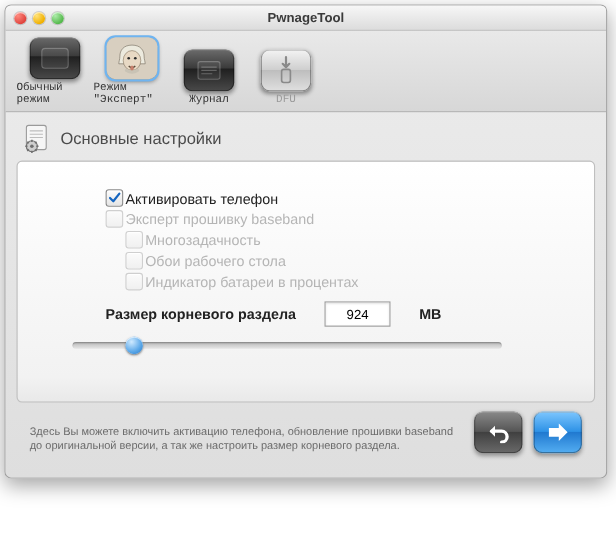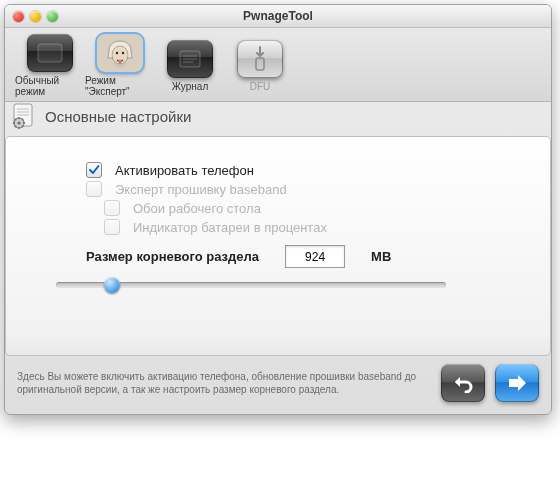--- a/index.html
+++ b/index.html
@@ -49,24 +49,25 @@
     position: absolute;
     left: 0; right: 0;
     text-align: center;
     font-size: 12px;
     color: #3a3a3a;
     pointer-events: none;
   }
 
   .toolbar {
     display: flex;
-    align-items: center;
+    align-items: flex-end;
     padding: 6px 10px 4px 10px;
     background: linear-gradient(#e9e9e9, #d7d7d7);
     border-bottom: 1px solid #b3b3b3;
+    font-family: Liberation Mono, monospace;
   }
   .tb-item {
     display: flex;
     flex-direction: column;
     align-items: center;
     width: 70px;
     font-size: 10px;
     color: #333;
     cursor: default;
   }
@@ -87,20 +88,21 @@
     background: linear-gradient(#f4f4f4, #cfcfcf 48%, #bdbdbd 49%, #e0e0e0);
   }
   .einstein {
     border-radius: 8px;
     box-shadow: 0 0 0 2px #6fb4f0, inset 0 0 0 1px rgba(0,0,0,0.2), 0 2px 4px rgba(0,0,0,0.4);
     background: linear-gradient(#e0d8c8, #c9bfa9);
   }
   .einstein svg { display:block; }
 
   .content {
+    margin: 10px;
     padding: 0;
   }
   .section-header {
     display: flex;
     align-items: center;
     gap: 8px;
     padding: 0 4px 6px 4px;
   }
   .section-icon {
     width: 28px; height: 28px;
@@ -117,21 +119,21 @@
     border-radius: 5px;
     box-shadow: inset 0 1px 0 #fff;
     padding: 22px 40px 30px 80px;
     min-height: 220px;
     box-sizing: border-box;
   }
 
   .check-row {
     display: flex;
     align-items: center;
-    gap: 13px;
+    gap: 2px;
     font-size: 13px;
     margin: 3px 0;
     color: #222;
   }
   .check-row.indent { margin-left: 18px; }
   .check-row.disabled { color: #b5b5b5; }
   .heading-row {
     font-size: 13px;
     font-weight: 600;
     color: #222;
@@ -184,21 +186,21 @@
     position: absolute;
     top: -5px;
     width: 16px; height: 16px;
     border-radius: 50%;
     background: radial-gradient(circle at 35% 30%, #cfeaff, #58a6e8 60%, #2f77c0);
     box-shadow: 0 1px 2px rgba(0,0,0,0.5), inset 0 1px 0 rgba(255,255,255,0.6);
   }
 
   .footer {
     display: flex;
-    align-items: center;
+    align-items: flex-end;
     padding: 8px 12px 12px 12px;
     gap: 10px;
   }
   .hint {
     flex: 1;
     font-size: 10px;
     line-height: 1.3;
     color: #6b6b6b;
   }
   .nav-btn {
@@ -315,20 +317,24 @@
       </div>
 
       <div class="check-row disabled">
         <span class="aqua-check disabled"></span>
         <span>Эксперт прошивку baseband</span>
       </div>
 
 
       <div class="check-row indent disabled">
         <span class="aqua-check disabled"></span>
+        <span>Многозадачность</span>
+      </div>
+      <div class="check-row indent disabled">
+        <span class="aqua-check disabled"></span>
         <span>Обои рабочего стола</span>
       </div>
       <div class="check-row indent disabled">
         <span class="aqua-check disabled"></span>
         <span>Индикатор батареи в процентах</span>
       </div>
 
       <div class="size-row">
         <span>Размер корневого раздела</span>
         <input class="size-input" value="924" style="">

